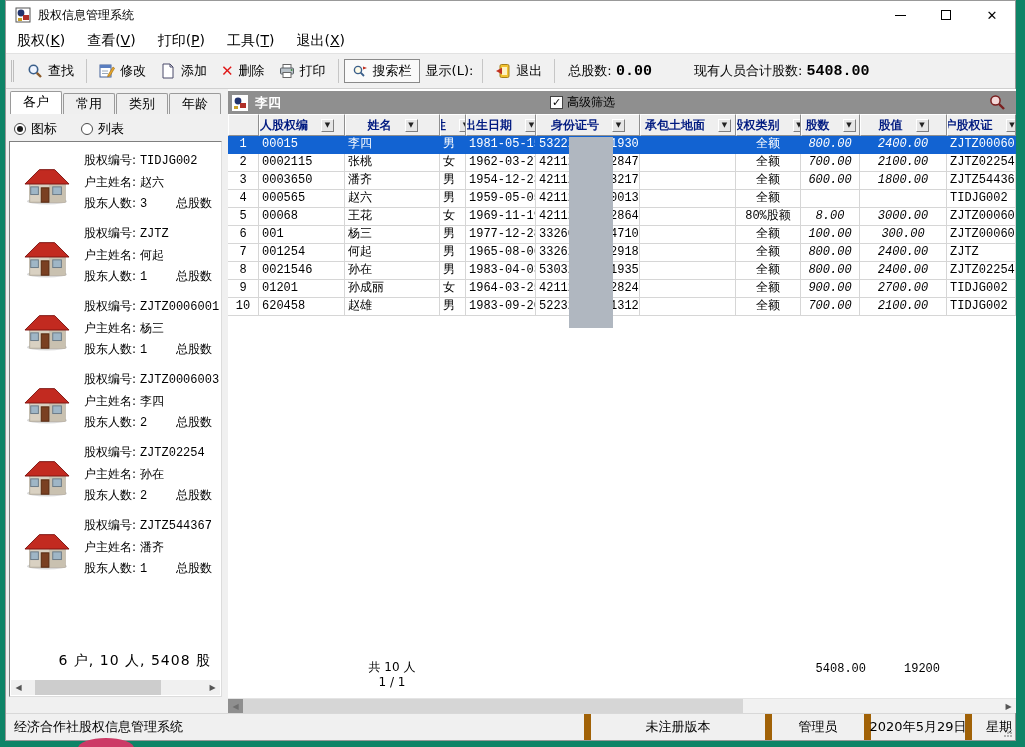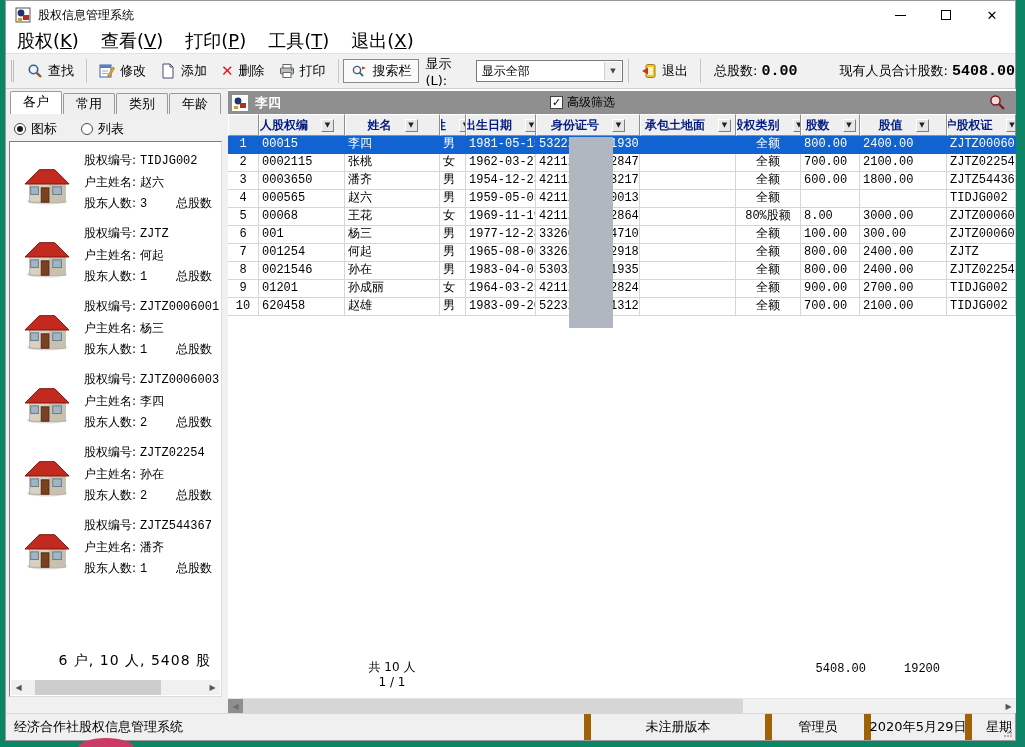--- a/index.html
+++ b/index.html
@@ -14,21 +14,21 @@
               display:flex; align-items:center; }
   .appicon { width:16px; height:16px; margin-left:9px; }
   .apptitle { font-size:12px; margin-left:7px; }
   .winbtns { position:absolute; right:0; top:0; height:28px; display:flex; }
   .winbtn { width:46px; height:28px; display:flex; align-items:center; justify-content:center; font-size:13px; }
   .glyph-min { width:11px; height:1px; background:#000; display:block; }
   .glyph-max { width:10px; height:10px; border:1px solid #000; display:block; }
 
   
   .menubar { position:absolute; left:0; top:28px; right:0; height:24px; background:#fff;
-             display:flex; align-items:center; font-size:18px; }
+             display:flex; align-items:center; font-size:14px; }
   .menuitem { padding:0 11px; white-space:nowrap; }
 
   
   .toolbar { position:absolute; left:0; top:52px; right:0; height:36px; background:#f1f1f1;
              border-top:1px solid #e2e2e2; border-bottom:1px solid #cfcfcf;
              display:flex; align-items:center; font-size:13px; }
   .tgrip { width:3px; height:22px; border-left:1px solid #bdbdbd; border-right:1px solid #bdbdbd; margin:0 6px 0 5px; }
   .tbtn { display:flex; align-items:center; gap:5px; padding:0 7px; height:26px; white-space:nowrap; }
   .tbtn svg { display:block; }
   .tbtn.outlined { border:1px solid #8a8a8a; background:#fafafa; height:24px; }
@@ -90,21 +90,21 @@
   .fbtn::after { content:"▼"; }
   .sortind { font-weight:normal; color:#222; font-size:11px; }
 
   .rows { position:absolute; left:0; top:47px; right:0; }
   .trow { display:grid; grid-template-columns:31px 86px 95px 26px 70px 104px 96px 65px 59px 87px 1fr; height:18px;
           font-family:"Liberation Mono","DejaVu Sans Mono",monospace; font-size:12px; }
   .trow .c { border-right:1px solid #d6d6d6; border-bottom:1px solid #d6d6d6; line-height:17px;
              padding:0 3px; white-space:nowrap; overflow:hidden; }
   .c0 { text-align:center; }
   .c7 { text-align:center; }
-  .c8,.c9 { text-align:left; }
+  .c8,.c9 { text-align:center;font-style:italic; }
   .c5 { position:relative; }
   .idr { position:absolute; left:74px; top:0; }
   .trow.selected { background:#1263d2; color:#fff; }
   .trow.selected .c { border-right-color:#1263d2; border-bottom-color:#1263d2; }
 
   .redact { position:absolute; left:341px; top:48px; width:44px; height:191px; background:#b0b7c0; z-index:3; }
 
   .fpeople { position:absolute; left:118px; top:570px; width:92px; text-align:center; font-size:12px; }
   .fpage   { position:absolute; left:118px; top:586px; width:92px; text-align:center; font-size:12px; }
   .fsum1   { position:absolute; left:552px; top:573px; width:86px; text-align:right; font-size:12px;
@@ -212,24 +212,20 @@
     <div class="tsep"></div>
     <div class="tbtn outlined">
       <svg width="16" height="16" viewBox="0 0 16 16">
           <circle cx="6" cy="7" r="3.6" fill="#fffbe8" stroke="#3a5f8a" stroke-width="1.4"></circle>
           <line x1="8.7" y1="9.7" x2="12" y2="13" stroke="#3a5f8a" stroke-width="1.8"></line>
           <polygon points="11,3.5 15,5 11,6.5" fill="#c03020"></polygon>
         </svg>
       <span>搜索栏</span>
     </div>
     <span class="displabel">显示(L):</span>
-    <div class="combo">
-      <span>显示全部</span>
-      <span class="combobtn">▼</span>
-    </div>
     <div class="tsep"></div>
     <div class="tbtn">
       <svg width="16" height="16" viewBox="0 0 16 16">
           <rect x="5" y="1.5" width="9" height="13" rx="1.5" fill="#f2c230" stroke="#a5801a"></rect>
           <rect x="7" y="4" width="5" height="8" fill="#fdf2c2"></rect>
           <polygon points="1,8 7,4.8 7,11.2" fill="#c2301e"></polygon>
         </svg>
       <span>退出</span>
     </div>
     <div class="tsep"></div>

